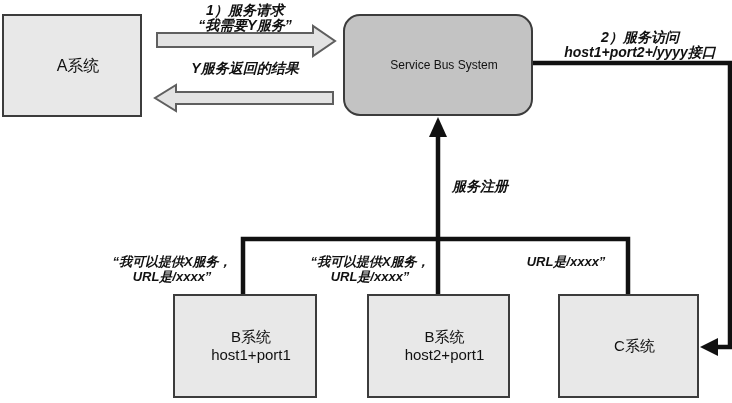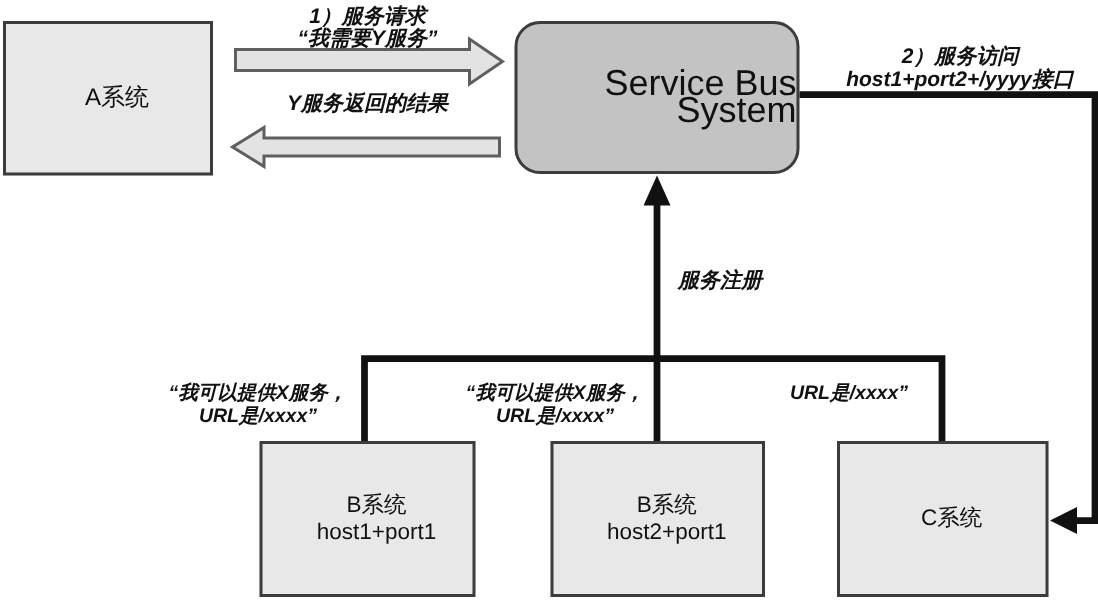--- a/index.html
+++ b/index.html
@@ -23,29 +23,29 @@
   }
   .node {
     position: absolute;
     box-sizing: border-box;
     background: #e8e8e8;
     border: 2px solid #3c3c3c;
     display: flex;
     flex-direction: column;
     align-items: center;
     justify-content: center;
-    text-align: right;
+    text-align: center;
     font-size: 15px;
     line-height: 18px;
     padding-left: 12px;
   }
   .node.bus {
     background: #c3c3c3;
     border-radius: 17px;
-    font-size: 24px;
+    font-size: 12px;
   }
   .node-a      { left: 2px;   top: 14px;  width: 140px; height: 103px; font-size: 16px; }
   .node-bus    { left: 343px; top: 14px;  width: 190px; height: 102px; }
   .node-b1     { left: 173px; top: 294px; width: 144px; height: 104px; }
   .node-b2     { left: 367px; top: 294px; width: 143px; height: 104px; }
   .node-c      { left: 558px; top: 294px; width: 141px; height: 104px; }
   .lbl {
     position: absolute;
     text-align: center;
     font-weight: bold;

